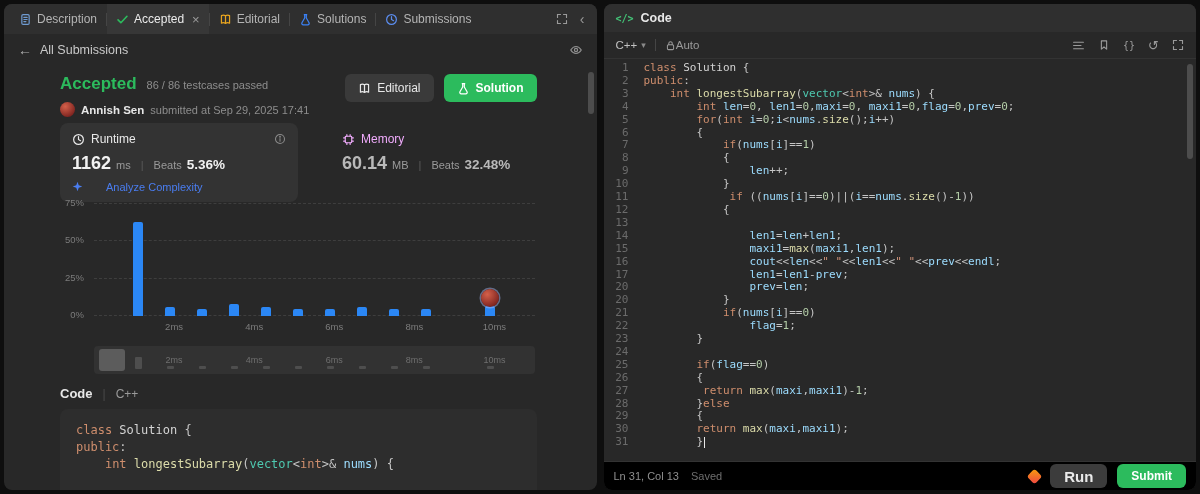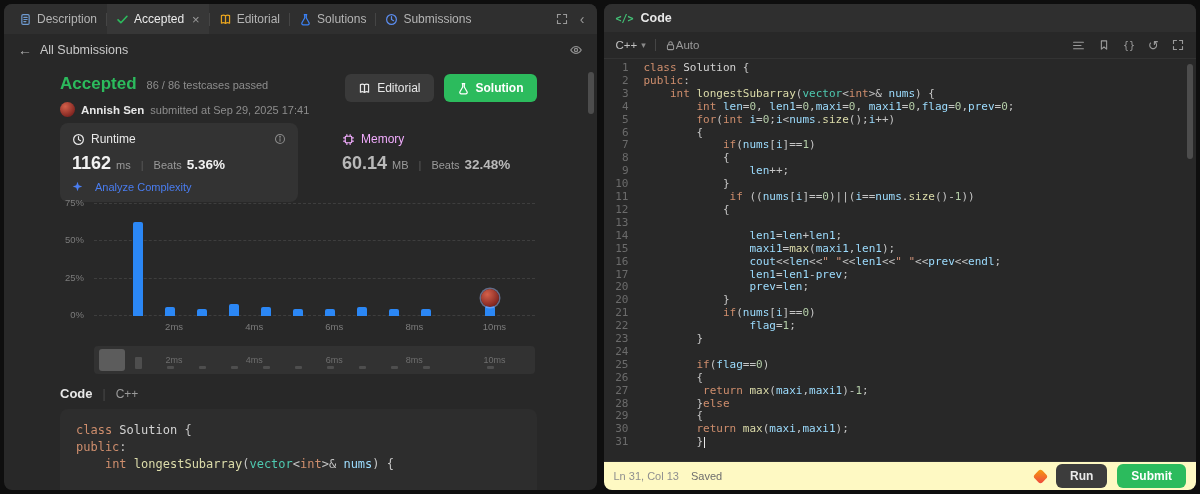--- a/index.html
+++ b/index.html
@@ -46,21 +46,21 @@
   .runtime-card{background:#333;border-radius:8px;padding:9px 12px 9px;width:238px}
   .stat-head{display:flex;align-items:center;gap:6px;font-size:12px;color:#e8e8e8}
   .stat-head .grow{flex:1}
   .stat-head .info{color:#8a8a8a}
   .stat-value-row{display:flex;align-items:baseline;margin-top:7px;gap:5px}
   .big-val{font-size:18px;font-weight:700;color:#f2f2f2}
   .unit{font-size:11px;color:#9a9a9a}
   .vdiv{color:#5a5a5a;margin:0 5px;font-size:11px}
   .beats-label{font-size:11px;color:#9a9a9a}
   .beats-val{font-size:13.5px;font-weight:700;color:#f2f2f2}
-  .analyze{display:flex;align-items:flex-start;gap:12px;margin-top:7px;font-size:11px;color:var(--analyze-blue,#4a7df0);cursor:pointer}
+  .analyze{display:flex;align-items:flex-start;gap:23px;margin-top:7px;font-size:11px;color:var(--analyze-blue,#4a7df0);cursor:pointer}
   .memory-block{padding-top:9px}
   .memory-block .stat-head{color:#f0abfc}
   .memory-block .big-val,.memory-block .beats-val{color:#b9b9b9}
 
   .chart{margin-top:2px;position:relative;height:134px}
   .chart-ylabels{position:absolute;left:0;top:0;height:112px;width:30px}
   .ytick{position:absolute;right:6px;font-size:9.5px;color:#7c7c7c}
   .chart-plot{position:absolute;left:34px;right:2px;top:0;height:112px}
   .gridline{position:absolute;left:0;right:0;border-top:1px dashed #3e3e3e;height:0}
   .bar{position:absolute;bottom:0;width:10px;margin-left:-5px;border-radius:2px 2px 0 0}
@@ -95,25 +95,25 @@
   .ed-tools .ico{cursor:pointer}
   .ed-tools .mono{font-family:"DejaVu Sans Mono","Liberation Mono",monospace;font-size:10px}
   .ed-tools .undo{font-size:13px;line-height:1}
 
   .editor{flex:1;overflow:hidden;padding-top:3px;font-family:"DejaVu Sans Mono","Liberation Mono",monospace;font-size:11px;line-height:12.9px}
   .cl{display:flex}
   .ln{flex:0 0 40px;text-align:right;padding-right:15px;color:#6b6b6b;user-select:none}
   .lc{white-space:pre;color:#d4d4d4}
   .cursor{display:inline-block;width:1px;height:11px;background:#e8e8e8;vertical-align:text-bottom;margin-left:1px}
 
-  .statusbar{height:29px;display:flex;align-items:center;gap:12px;padding:0 10px;border-top:1px solid #333;background:#fef9c3;font-size:11px;color:#8f8f8f;flex:0 0 auto}
+  .statusbar{height:29px;display:flex;align-items:center;gap:12px;padding:0 10px;border-top:1px solid #333;background:#000000;font-size:11px;color:#8f8f8f;flex:0 0 auto}
   .saved{color:#6e6e6e}
   .sb-right{margin-left:auto;display:flex;align-items:center;gap:10px}
   .ai-icon{width:11px;height:11px;border-radius:3px;transform:rotate(45deg);background:linear-gradient(135deg,#f59e0b,#ef4444);cursor:pointer}
-  .run-btn{background:#3c3c3c;color:#eaeaea;border:none;border-radius:6px;height:24px;padding:0 14px;font-size:12px;font-weight:600;font-family:inherit;cursor:pointer}
+  .run-btn{background:#3c3c3c;color:#eaeaea;border:none;border-radius:6px;height:24px;padding:0 14px;font-size:15px;font-weight:600;font-family:inherit;cursor:pointer}
   .submit-btn{background:var(--accent-green,#2cbb5d);color:#fff;border:none;border-radius:6px;height:24px;padding:0 14px;font-size:12px;font-weight:600;font-family:inherit;cursor:pointer}
 
   
   .t-kw{color:#cf8e6d}
   .t-type{color:#4ec9b0}
   .t-cls{color:#d4d4d4}
   .t-fn{color:#dcdcaa}
   .t-var{color:#9cdcfe}
   .t-num{color:#b5cea8}
   .t-str{color:#ce9178}

